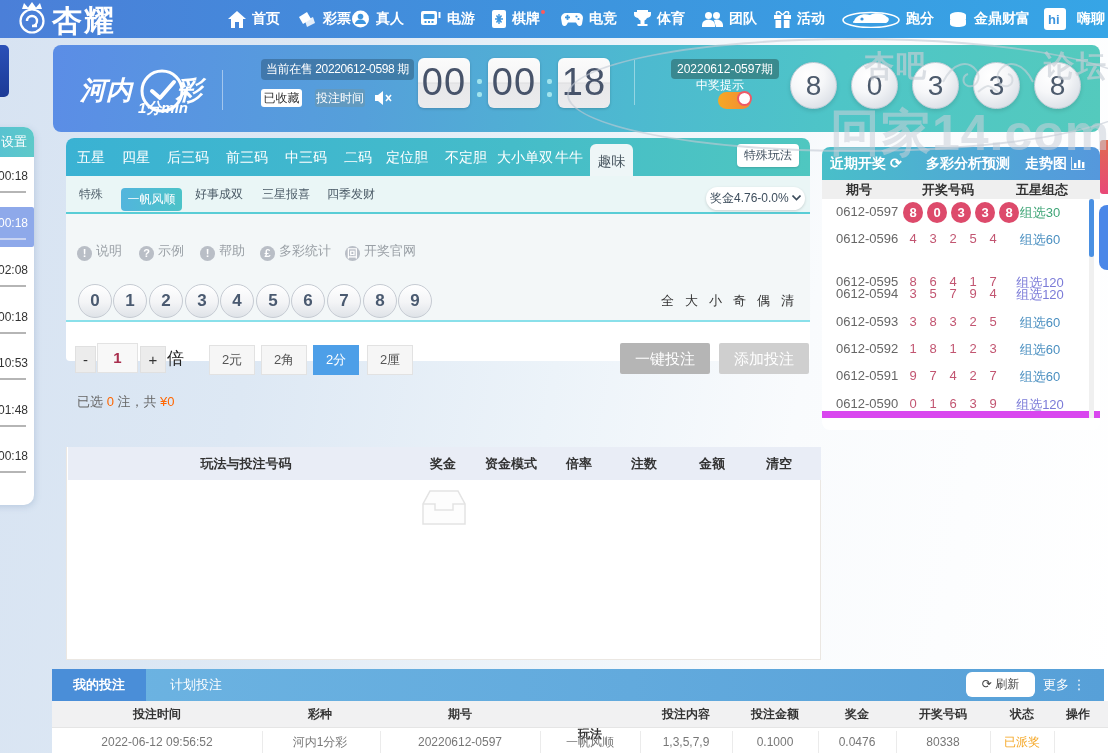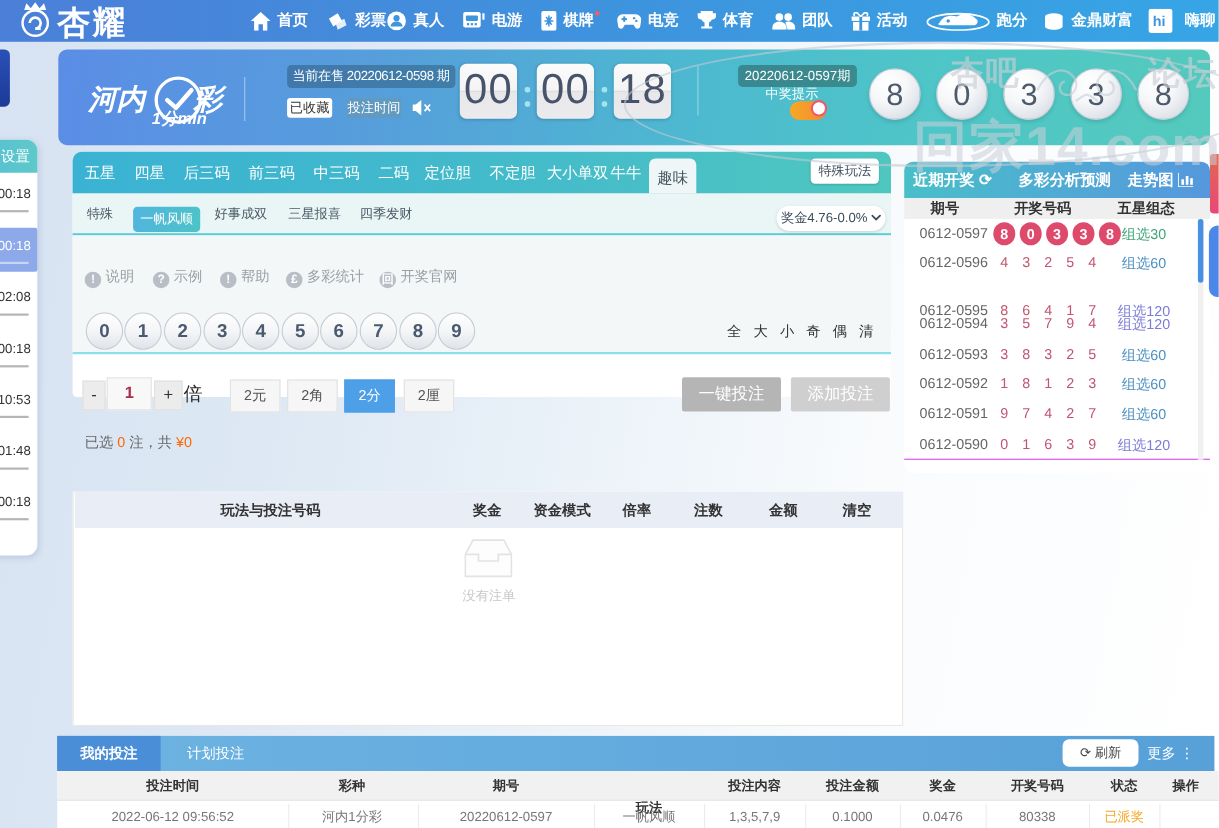--- a/index.html
+++ b/index.html
@@ -382,21 +382,20 @@
     <span style="left:576px;">注数</span>
     <span style="left:644px;">金额</span>
     <span style="left:711px;">清空</span>
   </div>
   <div class="emptybox">
     <svg width="44" height="36" viewBox="0 0 44 36">
       <path d="M8 1 h28 l7 13 v20 h-42 v-20 z" fill="#fdfdfd" stroke="#e3e3e3" stroke-width="1.5"></path>
       <path d="M1 14 h12 v6 h18 v-6 h12" fill="none" stroke="#e3e3e3" stroke-width="1.5"></path>
     </svg>
   </div>
-  <div class="noorder">没有注单</div>
 </div>
 
 <div id="rpanel">
   <div id="rphead">
     <span style="position:absolute;left:8px;top:8px;">近期开奖 ⟳</span>
     <span style="position:absolute;left:104px;top:8px;">多彩分析预测</span>
     <span style="position:absolute;left:203px;top:8px;">走势图</span>
       <svg style="position:absolute;left:249px;top:10px;" width="14" height="13" viewBox="0 0 14 13">
         <path d="M0 0 v13 h14" stroke="#fff" stroke-width="1.5" fill="none"></path>
         <rect x="3" y="6" width="2.4" height="5" fill="#fff"></rect>
@@ -437,21 +436,21 @@
   <div class="rrow" style="top:189px;">
     <span class="qh">0612-0592</span>
     <span class="nums"><span>1</span><span>8</span><span>1</span><span>2</span><span>3</span></span>
     <span class="zx zx60">组选60</span>
   </div>
   <div class="rrow" style="top:216px;">
     <span class="qh">0612-0591</span>
     <span class="nums"><span>9</span><span>7</span><span>4</span><span>2</span><span>7</span></span>
     <span class="zx zx60">组选60</span>
   </div>
-  <div class="rrow" style="top:244px;border-bottom:1px solid #d946ef;">
+  <div class="rrow" style="top:244px;border-bottom:7px solid #d946ef;">
     <span class="qh">0612-0590</span>
     <span class="nums"><span>0</span><span>1</span><span>6</span><span>3</span><span>9</span></span>
     <span class="zx zx120">组选120</span>
   </div>
   <div id="rscroll">
       <div class="thumb"></div>
     </div>
 </div>
 
 <div id="btabs">

